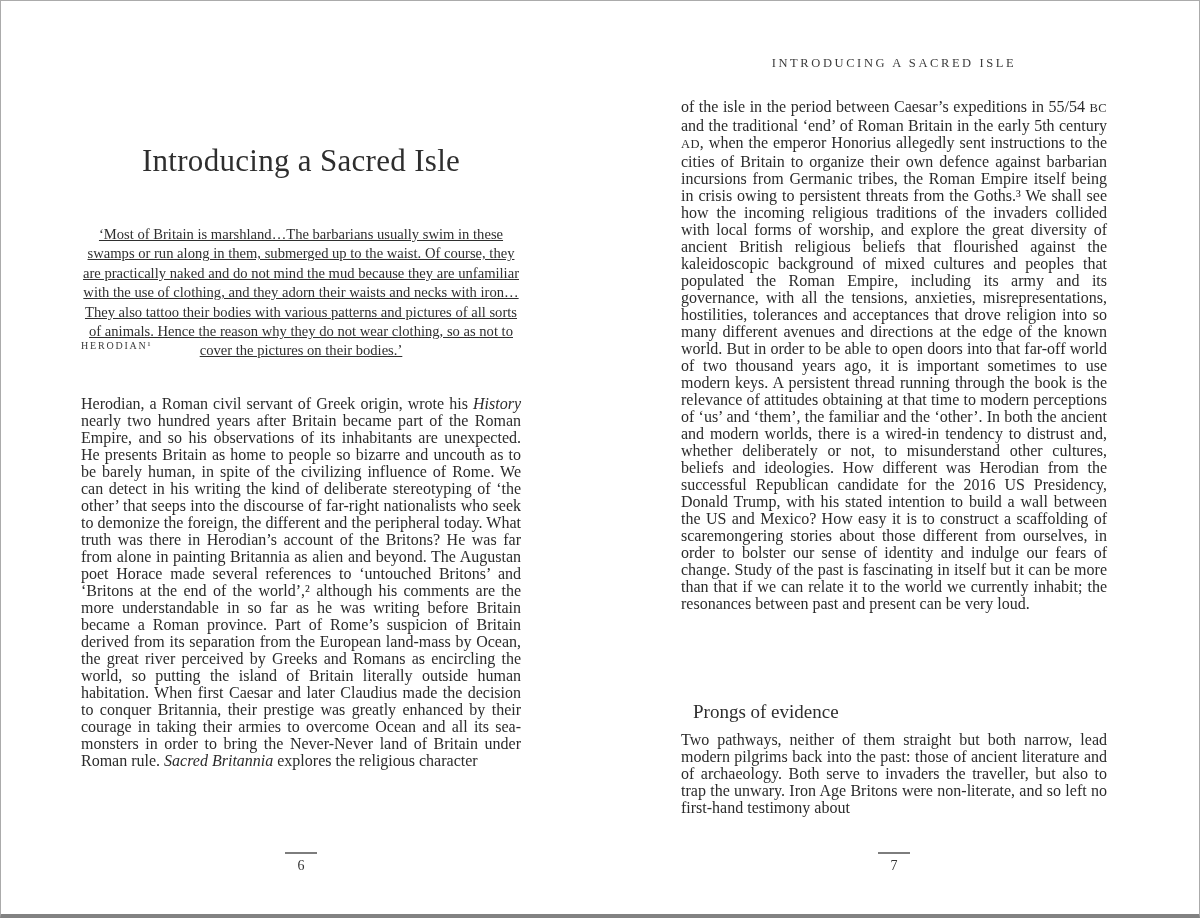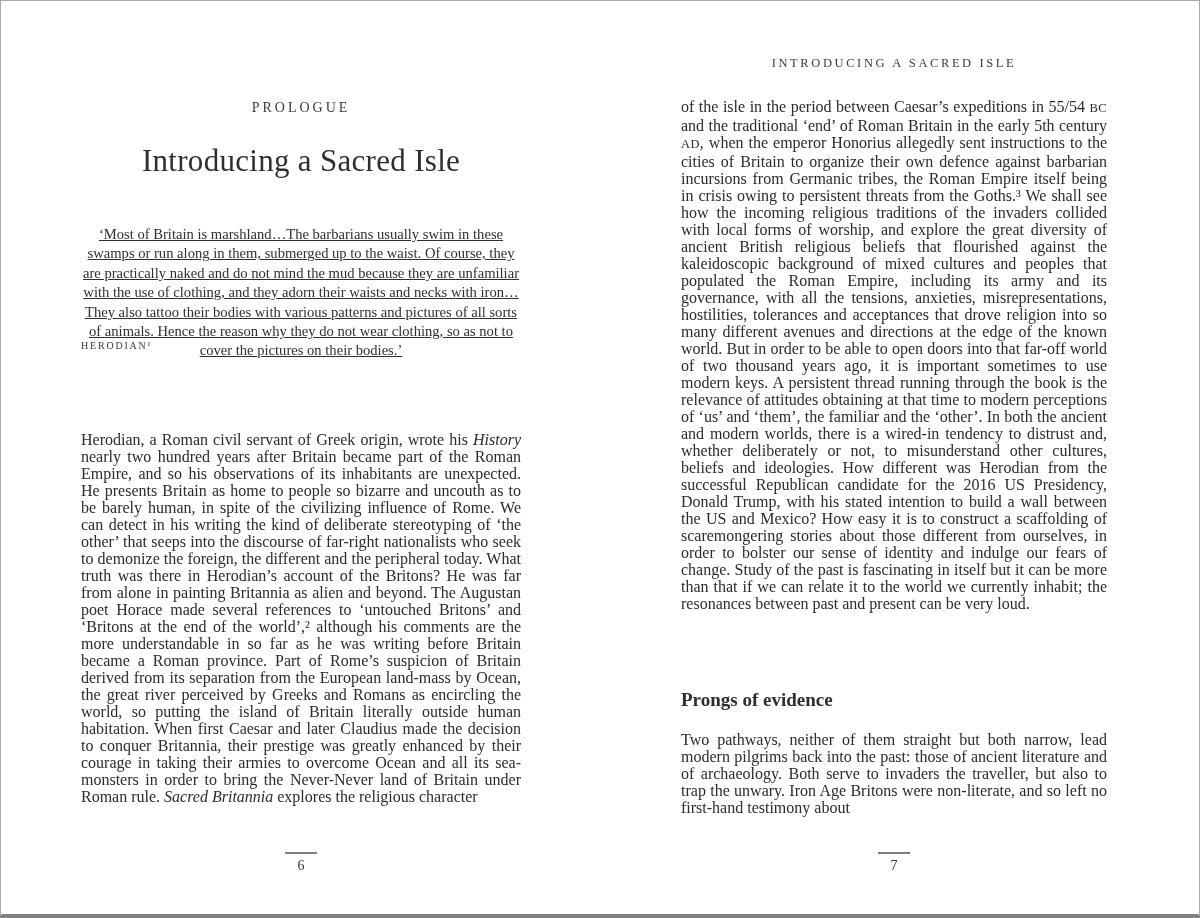--- a/index.html
+++ b/index.html
@@ -35,48 +35,47 @@
   }
   .epigraph-attribution{
     position:absolute;top:339px;width:100%;
     font-size:10px;letter-spacing:1.8px;color:#3a3a3a;
   }
 
   .body-text{
     position:absolute;left:0;right:0;
     font-size:16px;line-height:17px;text-align:justify;color:#2b2b2b;
   }
-  .left-body{top:394px;margin-top:36px;}
+  .left-body{top:394px;}
   .right-body{top:97px;}
   .right-body2{top:730px;}
 
   .subheading{
     position:absolute;top:688px;left:0;
-    font-size:19px;font-weight:bold;color:#2e2e2e;margin:0;
+    font-size:19px;font-weight:normal;color:#2e2e2e;margin:12px;
   }
 
   .footer-rule{
     position:absolute;top:851px;left:50%;margin-left:-16px;
     width:32px;height:2px;background:#7d7d7d;
   }
   .page-number{
     position:absolute;top:857px;width:100%;text-align:center;
     font-size:14px;color:#333333;
   }
 
   .it{font-style:italic;}
   .sc{font-size:12.5px;letter-spacing:0.4px;}
 </style>
 </head>
 <body>
 
 <div class="spread">
 
   <div class="page page-left">
-    <div class="caps-label prologue-label">PROLOGUE</div>
 
     <h1 class="chapter-title">Introducing a Sacred Isle</h1>
 
     <div class="epigraph">‘Most of Britain is marshland…The barbarians usually swim in these swamps or run along in them, submerged up to the waist. Of course, they are practically naked and do not mind the mud because they are unfamiliar with the use of clothing, and they adorn their waists and necks with iron…They also tattoo their bodies with various patterns and pictures of all sorts of animals. Hence the reason why they do not wear clothing, so as not to cover the pictures on their bodies.’</div>
 
     <div class="epigraph-attribution">HERODIAN¹</div>
 
     <div class="body-text left-body"><span>Herodian, a Roman civil servant of Greek origin, wrote his </span><span class="it">History</span><span> nearly two hundred years after Britain became part of the Roman Empire, and so his observations of its inhabitants are unexpected. He presents Britain as home to people so bizarre and uncouth as to be barely human, in spite of the civilizing influence of Rome. We can detect in his writing the kind of deliberate stereotyping of ‘the other’ that seeps into the discourse of far-right nationalists who seek to demonize the foreign, the different and the peripheral today. What truth was there in Herodian’s account of the Britons? He was far from alone in painting Britannia as alien and beyond. The Augustan poet Horace made several references to ‘untouched Britons’ and ‘Britons at the end of the world’,² although his comments are the more understandable in so far as he was writing before Britain became a Roman province. Part of Rome’s suspicion of Britain derived from its separation from the European land-mass by Ocean, the great river perceived by Greeks and Romans as encircling the world, so putting the island of Britain literally outside human habitation. When first Caesar and later Claudius made the decision to conquer Britannia, their prestige was greatly enhanced by their courage in taking their armies to overcome Ocean and all its sea-monsters in order to bring the Never-Never land of Britain under Roman rule. </span><span class="it">Sacred Britannia</span><span> explores the religious character</span></div>
 
     <div class="footer-rule"></div>

